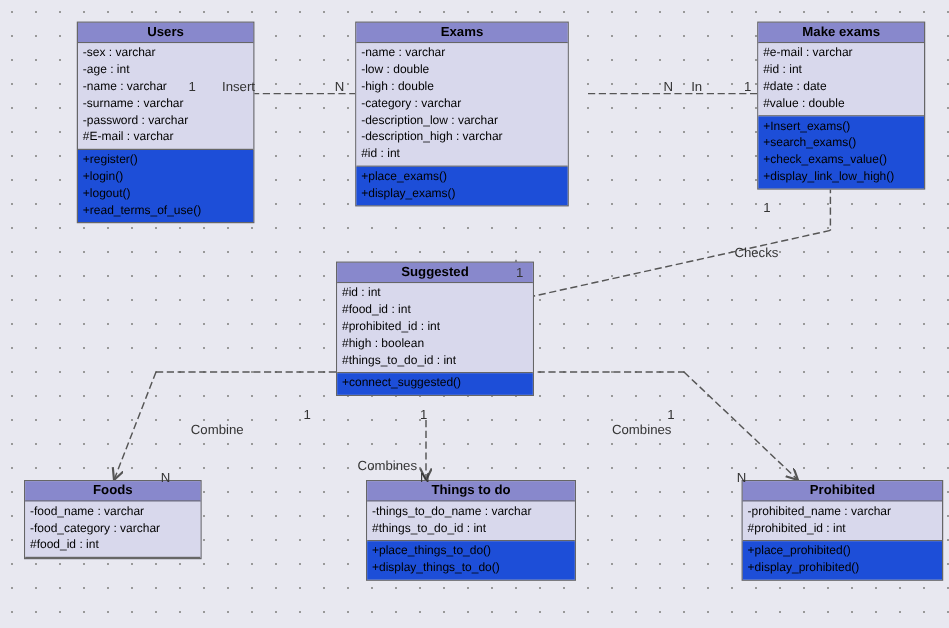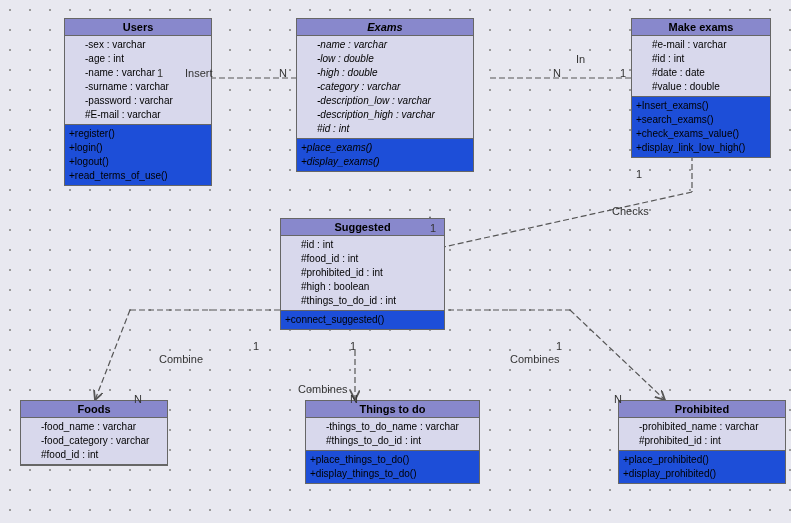--- a/index.html
+++ b/index.html
@@ -26,21 +26,21 @@
       background: #8888cc;
       color: #000;
       text-align: center;
       font-weight: bold;
       padding: 2px 4px;
       border-bottom: 1px solid #666;
       font-size: 11px;
     }
 
     .uml-body {
-      padding: 2px 20px;
+      padding: 2px 4px;
       border-bottom: 1px solid #666;
       background: #d8d8ec;
     }
 
     .uml-methods {
       padding: 2px 4px;
       background: #1d4ed8;
     }
 
     .uml-line {
@@ -106,21 +106,21 @@
     <div class="uml-line">#E-mail : varchar</div>
   </div>
   <div class="uml-methods">
     <div class="uml-line">+register()</div>
     <div class="uml-line">+login()</div>
     <div class="uml-line">+logout()</div>
     <div class="uml-line">+read_terms_of_use()</div>
   </div>
 </div>
 
-<div class="uml-box" style="left:296px;top:18px;width:178px;font-style:italic;">
+<div class="uml-box" style="left:296px;top:18px;width:178px;">
   <div class="uml-header">Exams</div>
   <div class="uml-body">
     <div class="uml-line">-name : varchar</div>
     <div class="uml-line">-low : double</div>
     <div class="uml-line">-high : double</div>
     <div class="uml-line">-category : varchar</div>
     <div class="uml-line">-description_low : varchar</div>
     <div class="uml-line">-description_high : varchar</div>
     <div class="uml-line">#id : int</div>
   </div>
@@ -189,21 +189,21 @@
   </div>
   <div class="uml-methods">
     <div class="uml-line">+place_prohibited()</div>
     <div class="uml-line">+display_prohibited()</div>
   </div>
 </div>
 
 <div class="diagram-label" style="left:185px;top:67px;">Insert</div>
 <div class="diagram-label" style="left:157px;top:67px;">1</div>
 <div class="diagram-label" style="left:279px;top:67px;">N</div>
-<div class="diagram-label" style="left:576px;top:53px;">In</div>
+<div class="diagram-label" style="left:576px;top:67px;">In</div>
 <div class="diagram-label" style="left:553px;top:67px;">N</div>
 <div class="diagram-label" style="left:620px;top:67px;">1</div>
 <div class="diagram-label" style="left:590px;top:205px;padding-left:22px;">Checks</div>
 <div class="diagram-label" style="left:636px;top:168px;">1</div>
 <div class="diagram-label" style="left:430px;top:222px;">1</div>
 <div class="diagram-label" style="left:159px;top:353px;">Combine</div>
 <div class="diagram-label" style="left:298px;top:383px;">Combines</div>
 <div class="diagram-label" style="left:510px;top:353px;">Combines</div>
 <div class="diagram-label" style="left:134px;top:393px;">N</div>
 <div class="diagram-label" style="left:253px;top:340px;">1</div>

